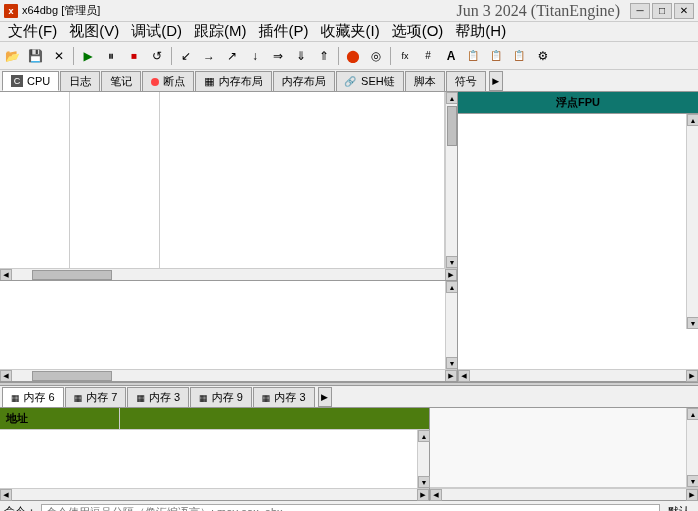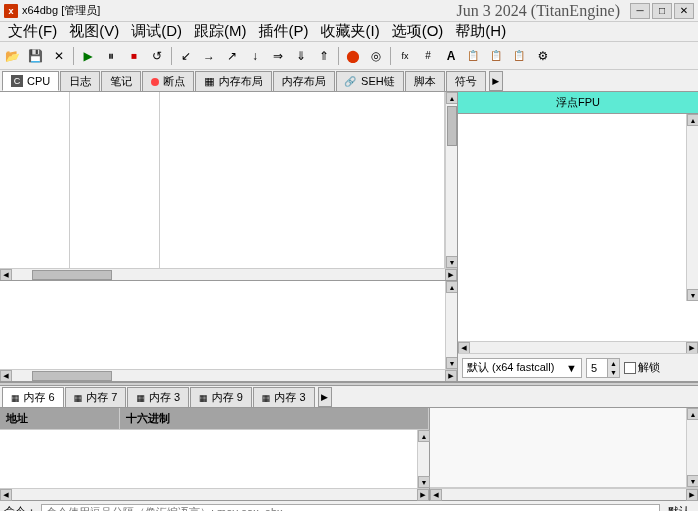--- a/index.html
+++ b/index.html
@@ -169,25 +169,25 @@
     }
 
     
     .right-panel {
       width: 240px;
       display: flex;
       flex-direction: column;
     }
     .fpu-header {
       height: 22px;
-      background: #5eead4;
+      background: #0f766e;
       display: flex; align-items: center; justify-content: center;
       border-bottom: 1px solid #999;
       font-size: 11px;
-      font-weight: normal;
+      font-weight: bold;
     }
     .fpu-body {
       flex: 1;
       background: #fff;
       display: flex;
       position: relative;
     }
     .fpu-controls {
       height: 28px;
       display: flex; align-items: center;
@@ -273,21 +273,21 @@
       flex-direction: row;
     }
     .memory-left {
       width: 430px;
       display: flex; flex-direction: column;
       border-right: 1px solid #999;
     }
     .memory-cols {
       display: flex; flex-direction: row;
       height: 22px;
-      background: #a3a3a3;
+      background: #4d7c0f;
       border-bottom: 1px solid #ccc;
     }
     .memory-col-header {
       padding: 0 6px;
       display: flex; align-items: center;
       border-right: 1px solid #ccc;
       font-size: 11px;
       font-weight: bold;
     }
     .memory-data {
@@ -553,37 +553,20 @@
         <div class="vscroll-arrow">▼</div>
       </div>
     </div>
 
     <div style="height:12px;background:#f0f0f0;border-top:1px solid #ccc;display:flex">
       <div class="hscroll-left-arrow">◀</div>
       <div style="flex:1"></div>
       <div class="hscroll-right-arrow">▶</div>
     </div>
 
-    <div class="fpu-controls">
-      <div class="fpu-dropdown">
-        <span>默认 (x64 fastcall)</span>
-        <span>▼</span>
-      </div>
-      <div class="fpu-spinbox">
-        <span class="fpu-spinbox-val">5</span>
-        <div class="fpu-spinbox-arrows">
-          <div class="fpu-spinbox-arrow">▲</div>
-          <div class="fpu-spinbox-arrow">▼</div>
-        </div>
-      </div>
-      <div class="fpu-checkbox">
-        <div class="checkbox-box"></div>
-        <span>解锁</span>
-      </div>
-    </div>
   </div>
 </div>
 
 <div style="height:4px;background:#d0d0d0;border-top:1px solid #999;border-bottom:1px solid #999"></div>
 
 <div class="memory-area">
 
   <div class="memory-tabs">
     <div class="memory-tab active">
       <span style="font-size:9px">▦</span>
@@ -606,21 +589,20 @@
       <span>内存 3</span>
     </div>
     <div class="tab-nav-btn">▶</div>
   </div>
 
   <div class="memory-body">
 
     <div class="memory-left">
       <div class="memory-cols">
         <div class="memory-col-header" style="width:120px">地址</div>
-        <div class="memory-col-header" style="flex:1">十六进制</div>
       </div>
       <div style="flex:1;display:flex;flex-direction:row">
         <div class="memory-data">&nbsp;</div>
         <div class="vscroll-bar">
           <div class="vscroll-arrow">▲</div>
           <div class="vscroll-track"></div>
           <div class="vscroll-arrow">▼</div>
         </div>
       </div>
       <div class="disasm-hscroll">

